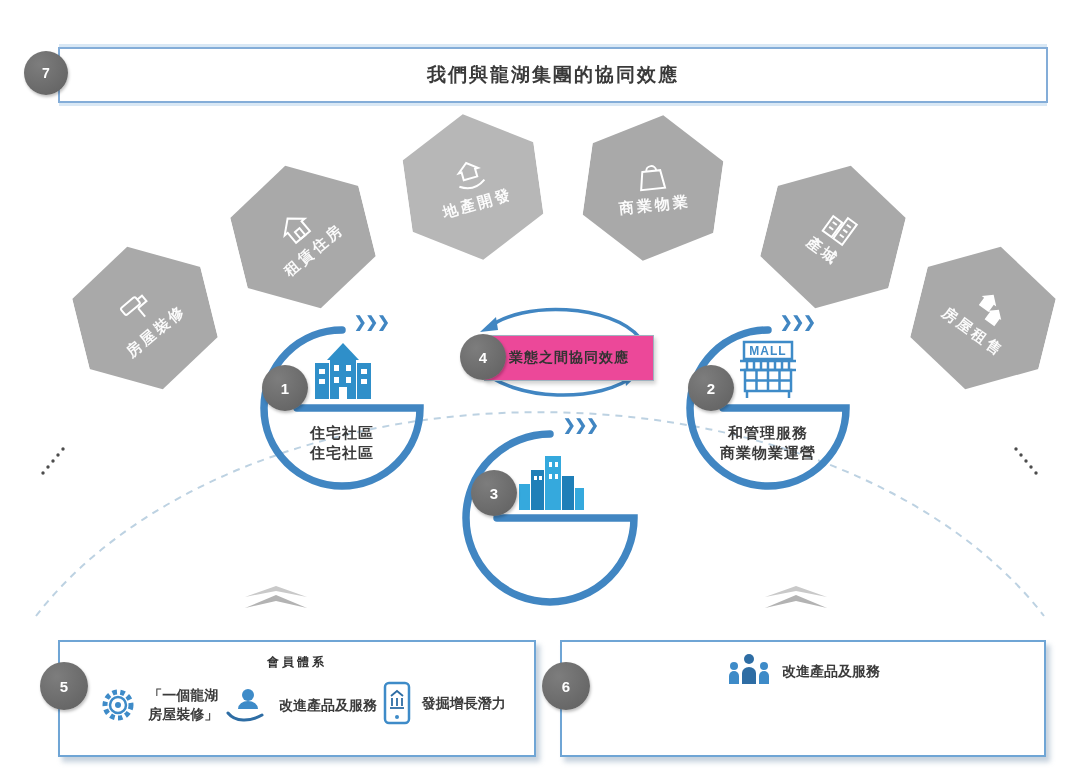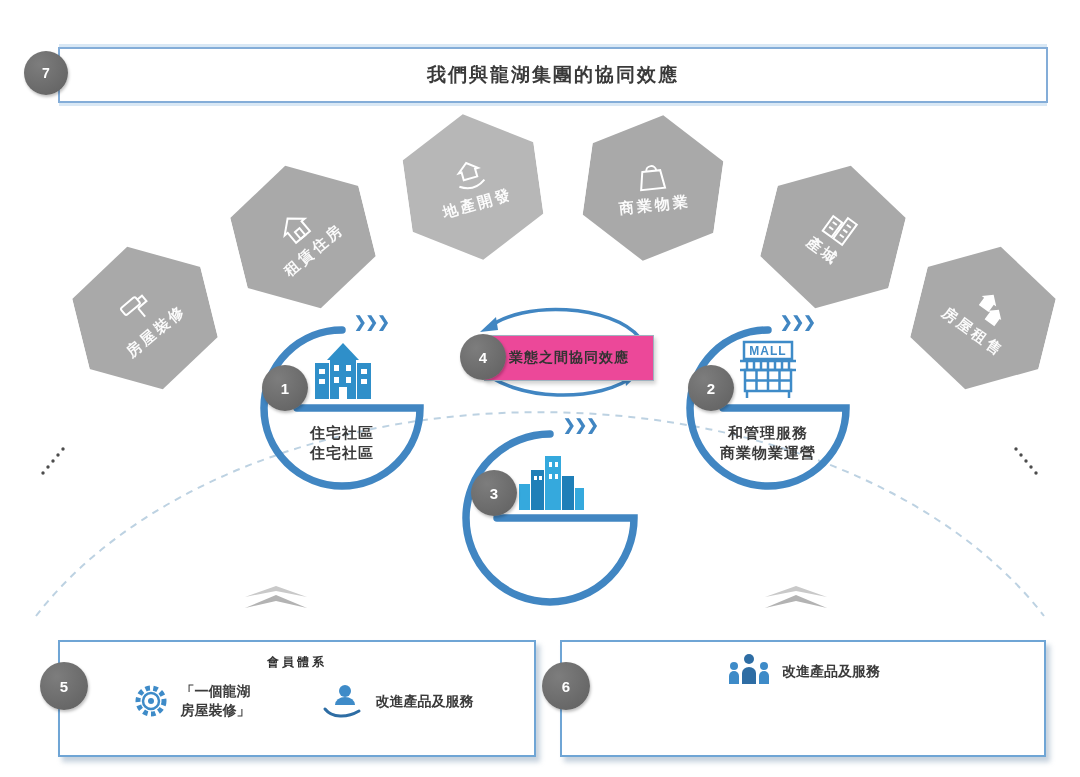--- a/index.html
+++ b/index.html
@@ -277,20 +277,34 @@
         </div>
       </div>
       <div class="bb-item">
         <svg width="46" height="40" viewBox="0 0 46 40">
           <circle cx="25" cy="10" r="6" fill="#3e8bc8"></circle>
           <path d="M15 24 a10 8 0 0 1 20 0 z" fill="#3e8bc8"></path>
           <path d="M5 28 c7 9 22 9 34 2" fill="none" stroke="#2e6da4" stroke-width="3" stroke-linecap="round"></path>
         </svg>
         <div>改進產品及服務</div>
       </div>
+      <div class="bb-item">
+        <svg width="30" height="44" viewBox="0 0 30 44" fill="none" stroke="#3e8bc8" stroke-width="2.5">
+          <rect x="3" y="2" width="24" height="40" rx="4"></rect>
+          <g stroke-width="1.8" stroke="#2e6da4">
+            <path d="M9 15 l6 -5 6 5"></path>
+              <line x1="10" y1="17" x2="10" y2="25"></line>
+            <line x1="15" y1="17" x2="15" y2="25"></line>
+              <line x1="20" y1="17" x2="20" y2="25"></line>
+            <line x1="8" y1="27" x2="22" y2="27"></line>
+          </g>
+          <circle cx="15" cy="36" r="2" fill="#3e8bc8" stroke="none"></circle>
+        </svg>
+        <div>發掘增長潛力</div>
+      </div>
     </div>
   </div>
 
   <div class="bottom-box technology-box">
     <div class="badge badge-b">6</div>
     <div class="bb-items" style="padding:0 60px;">
       <div class="bb-item">
         <svg width="46" height="38" viewBox="0 0 46 38">
           <circle cx="8" cy="14" r="4" fill="#3e8bc8"></circle>
             <path d="M3 32 v-8 a5 5 0 0 1 10 0 v8 z" fill="#3e8bc8"></path>

